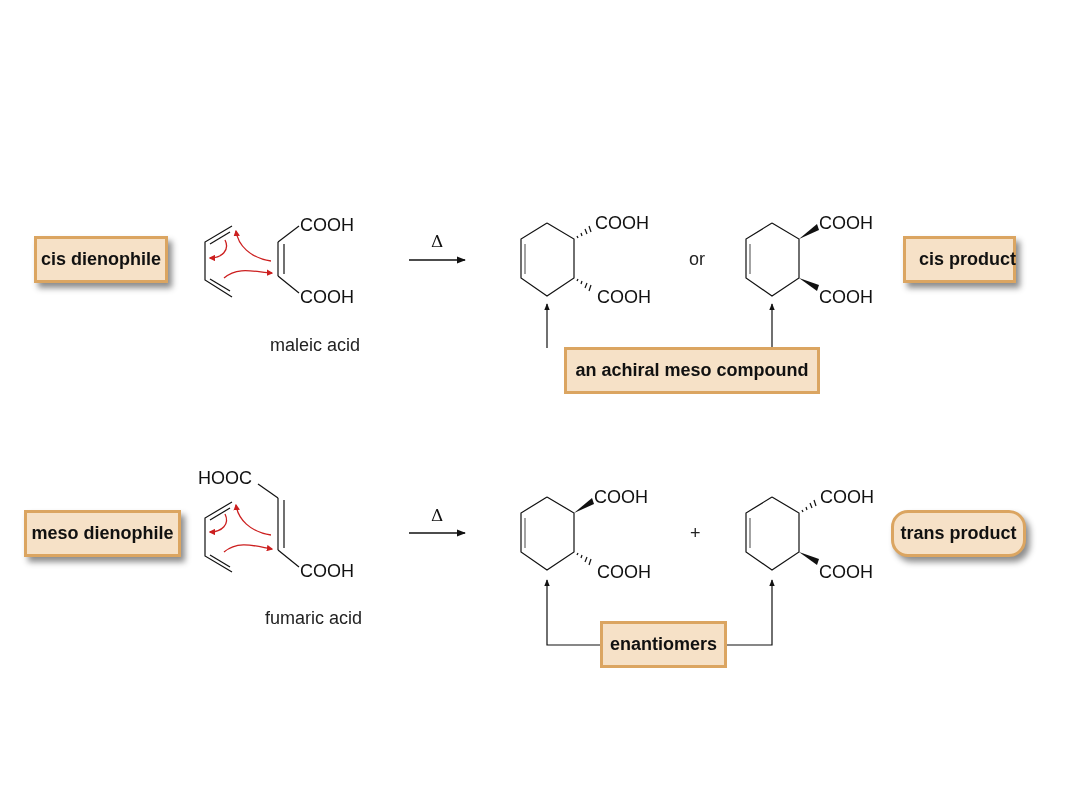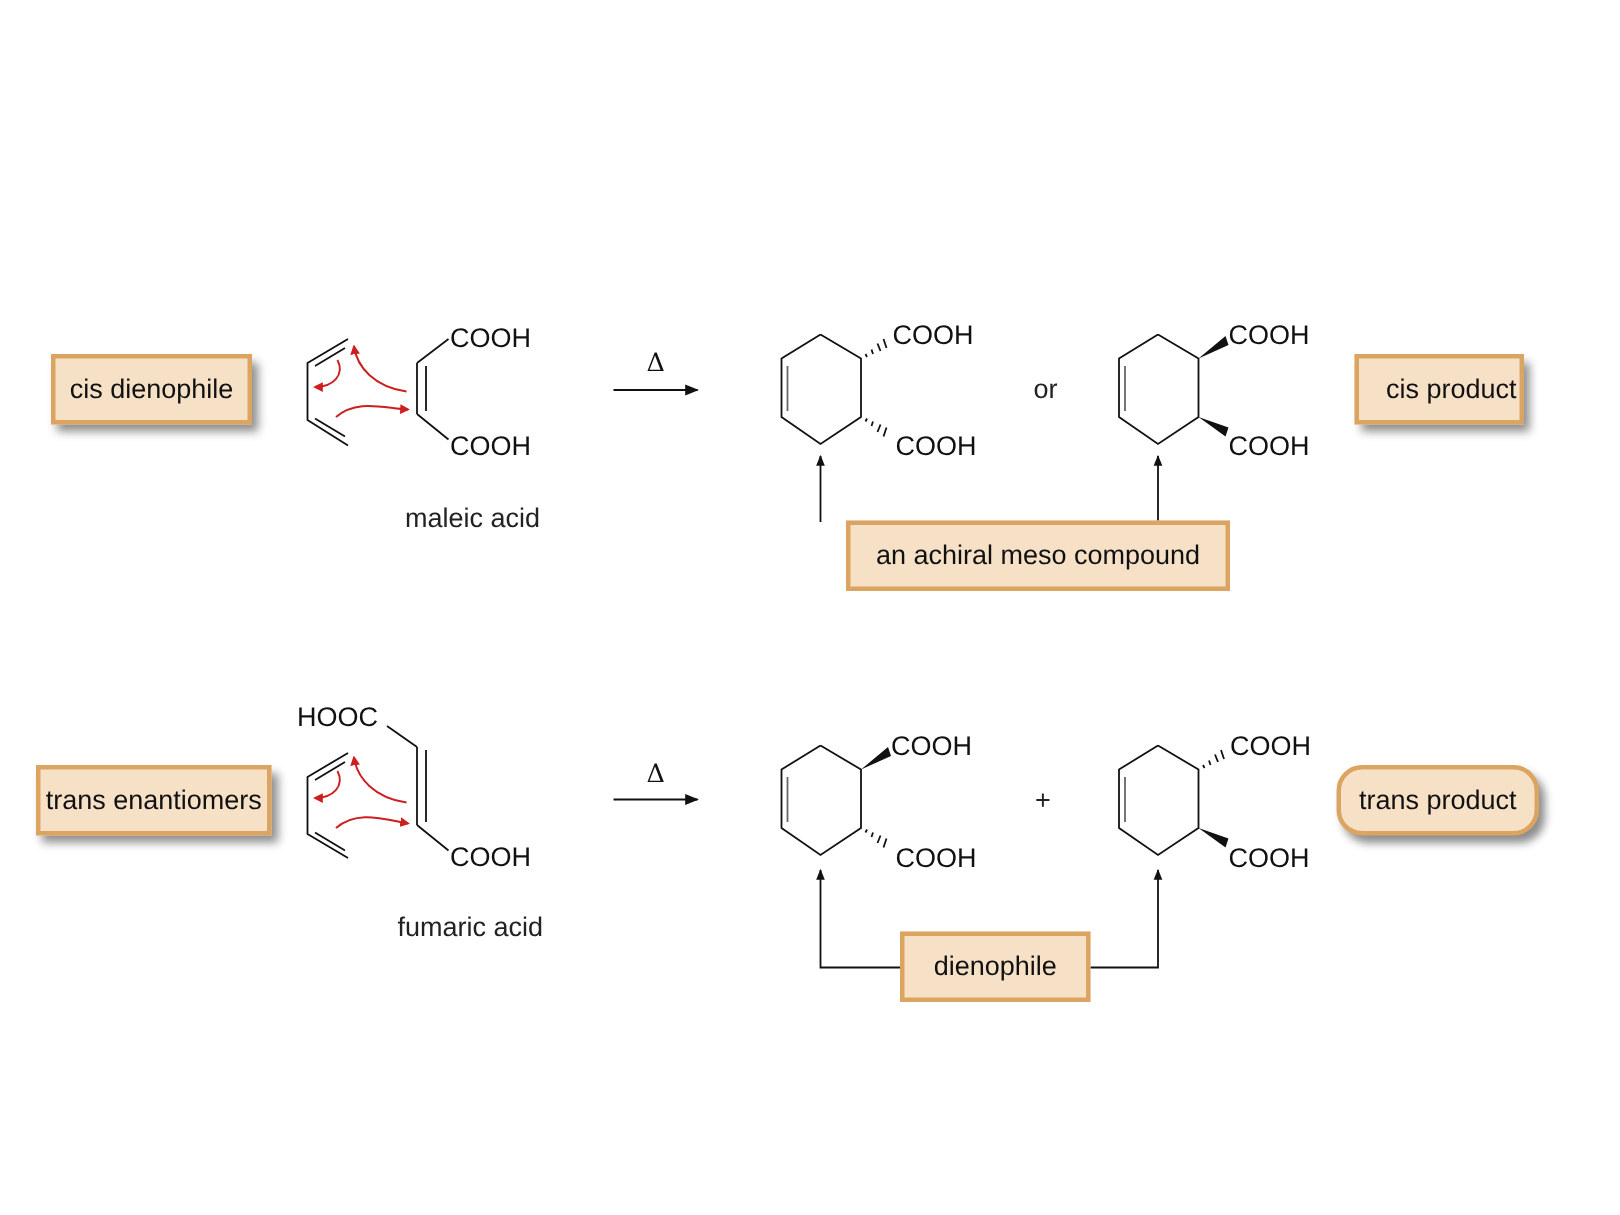--- a/index.html
+++ b/index.html
@@ -5,21 +5,21 @@
   html, body { margin: 0; padding: 0; background: #ffffff; }
   body { width: 1080px; height: 810px; position: relative; overflow: hidden;
          font-family: "Liberation Sans", sans-serif; }
   #diagram { position: absolute; left: 0; top: 0; }
   .label-box {
     position: absolute;
     background: #f6e1c7;
     border: 3px solid #dba561;
     box-sizing: border-box;
     font-family: "Liberation Sans", sans-serif;
-    font-weight: normal;
+    font-weight: bold;
     font-size: 18px;
     color: #111;
     display: flex; align-items: center; justify-content: center;
     white-space: nowrap;
   }
   .shadow { box-shadow: 4px 5px 6px rgba(0,0,0,0.45); }
   .chem-text { font-family: "Liberation Sans", sans-serif; font-size: 18px; fill: #111; }
   .name-text { font-family: "Liberation Sans", sans-serif; font-size: 18px; fill: #222; }
   .delta-text { font-family: "DejaVu Serif", serif; font-size: 17px; fill: #111; }
 </style>
@@ -156,15 +156,15 @@
 
     <polyline points="603,645 547,645 547,580" fill="none" stroke="#111" stroke-width="1.2" marker-end="url(#uphead)"></polyline>
     <polyline points="726,645 772,645 772,580" fill="none" stroke="#111" stroke-width="1.2" marker-end="url(#uphead)"></polyline>
   </g>
 </svg>
 
 <div class="label-box shadow" style="left:34px; top:236px; width:134px; height:47px;">cis dienophile</div>
 <div class="label-box shadow" style="left:903px; top:236px; width:113px; height:47px;padding-left:16px;">cis product</div>
 <div class="label-box" style="left:536px; top:347px; width:256px; height:47px;margin-left:28px;">an achiral meso compound</div>
 
-<div class="label-box shadow" style="left:24px; top:510px; width:157px; height:47px;">trans enantiomers</div>
+<div class="label-box shadow" style="left:24px; top:510px; width:157px; height:47px;">meso dienophile</div>
 <div class="label-box shadow" style="left:891px; top:510px; width:135px; height:47px;border-radius:17px;">trans product</div>
-<div class="label-box" style="left:600px; top:621px; width:127px; height:47px;">dienophile</div>
+<div class="label-box" style="left:600px; top:621px; width:127px; height:47px;">enantiomers</div>
 
 </body></html>

